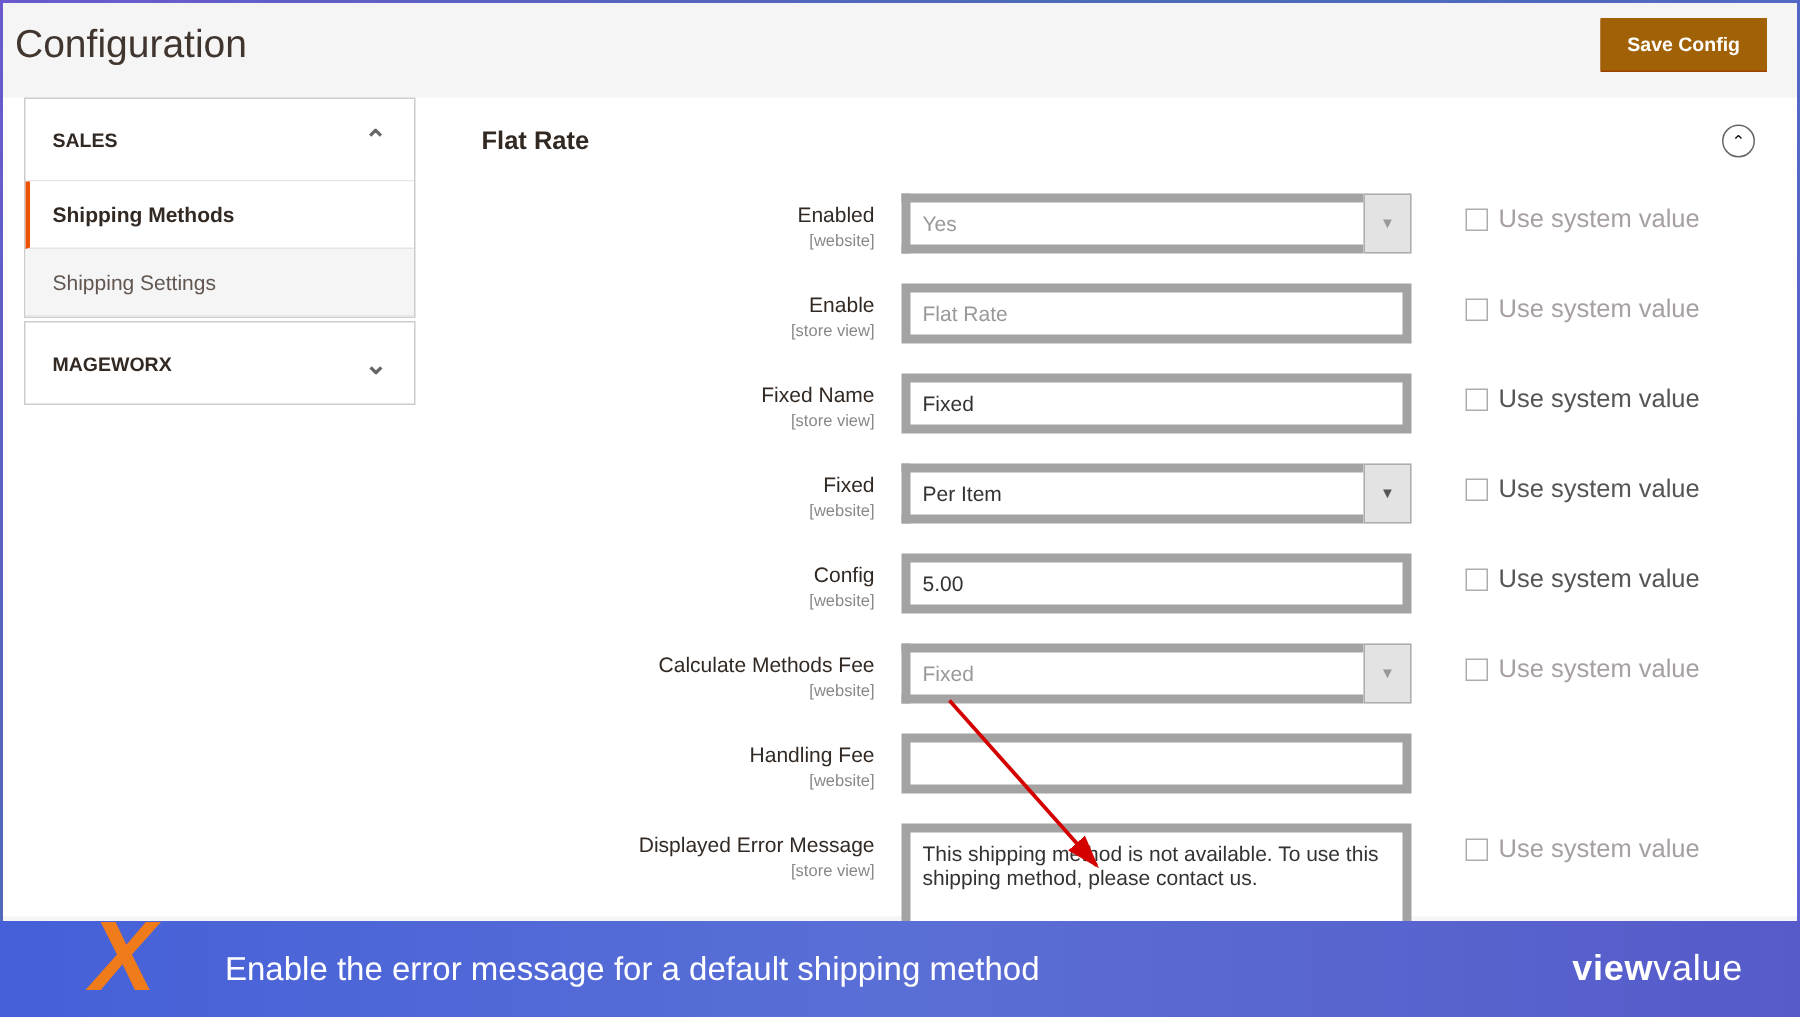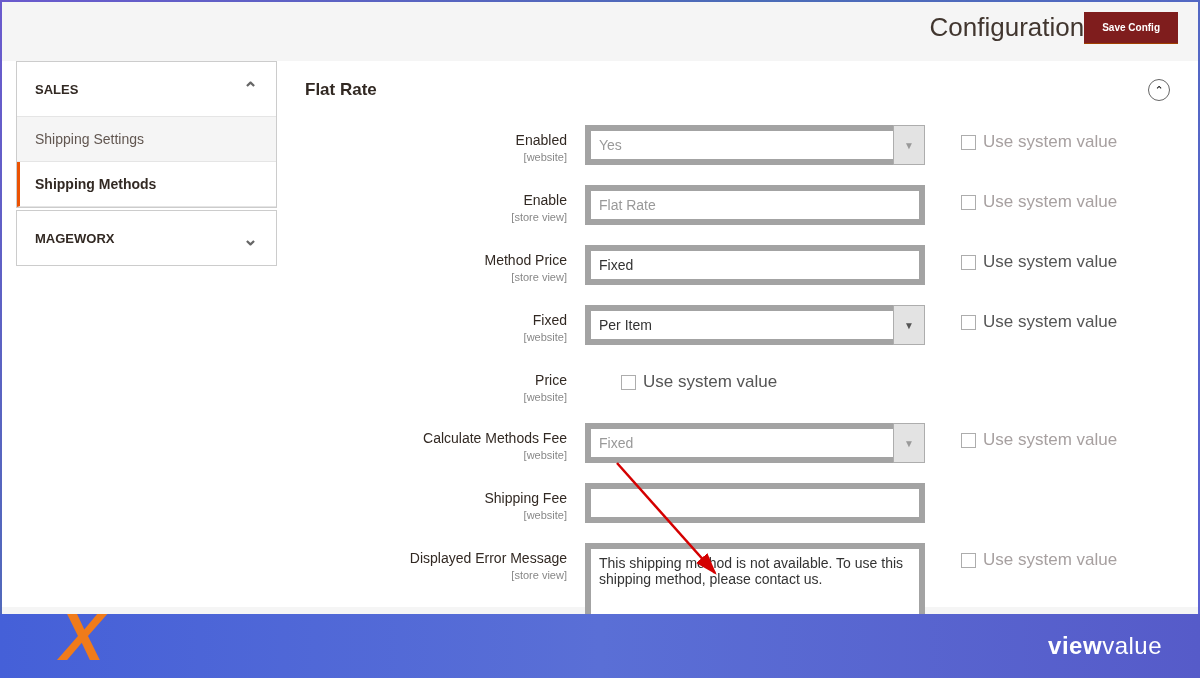--- a/index.html
+++ b/index.html
@@ -14,44 +14,45 @@
   .admin-panel {
     background: #f5f5f5;
     width: 1196px;
     height: 612px;
     margin: 2px auto 0 auto;
     overflow: hidden;
     position: relative;
   }
   .header-bar {
     display: flex;
-    justify-content: flex-end;
+    justify-content: space-between;
     align-items: center;
     padding: 10px 20px 18px 8px;
     background: #f5f5f5;
   }
   .page-title {
     font-size: 26px;
     color: #41362f;
     font-weight: 400;
   }
   .save-btn {
-    background: #7f1d1d;
+    background: #a16207;
     color: #fff;
     border: none;
     padding: 10px 18px;
-    font-size: 10px;
+    font-size: 13px;
     font-weight: 600;
     cursor: pointer;
     box-shadow: 0 1px 0 #a04000;
   }
   .content-area {
     display: flex;
     background: #fff;
     height: calc(100% - 66px);
+    gap: 16px;
   }
   .sidebar {
     width: 275px;
     padding: 0 0 0 14px;
     flex-shrink: 0;
   }
   .side-group {
     border: 1px solid #ccc;
     margin-bottom: 2px;
     background: #fff;
@@ -262,25 +263,25 @@
   </div>
 
   <div class="content-area">
 
     <div class="sidebar">
       <div class="side-group">
         <div class="side-group-head">
           <span>SALES</span>
           <span class="chev">⌃</span>
         </div>
+        <div class="side-sub active">
+          <a>Shipping Methods</a>
+        </div>
         <div class="side-sub">
           <a>Shipping Settings</a>
-        </div>
-        <div class="side-sub active">
-          <a>Shipping Methods</a>
         </div>
       </div>
       <div class="side-group">
         <div class="side-group-head" style="border-bottom:none;">
           <span>MAGEWORX</span>
           <span class="chev" style="transform:rotate(180deg);">⌃</span>
         </div>
       </div>
     </div>
 
@@ -318,21 +319,21 @@
             <input class="text-input" value="Flat Rate" style="">
           </div>
           <div class="sys-col">
             <div class="sys-check"></div>
             <span class="sys-label">Use system value</span>
           </div>
         </div>
 
         <div class="form-row">
           <div class="label-col">
-            <span class="label-main">Method Price</span>
+            <span class="label-main">Fixed Name</span>
             <span class="label-scope">[store view]</span>
           </div>
           <div class="input-col">
             <input class="text-input" value="Fixed" style="">
           </div>
           <div class="sys-col">
             <div class="sys-check"></div>
             <span class="sys-label" style="color:#555;">Use system value</span>
           </div>
         </div>
@@ -349,22 +350,25 @@
             </div>
           </div>
           <div class="sys-col">
             <div class="sys-check"></div>
             <span class="sys-label" style="color:#555;">Use system value</span>
           </div>
         </div>
 
         <div class="form-row">
           <div class="label-col">
-            <span class="label-main">Price</span>
+            <span class="label-main">Config</span>
             <span class="label-scope">[website]</span>
+          </div>
+          <div class="input-col">
+            <input class="text-input" value="5.00" style="">
           </div>
           <div class="sys-col">
             <div class="sys-check"></div>
             <span class="sys-label" style="color:#555;">Use system value</span>
           </div>
         </div>
 
         <div class="form-row disabled-row">
           <div class="label-col">
             <span class="label-main">Calculate Methods Fee</span>
@@ -377,21 +381,21 @@
             </div>
           </div>
           <div class="sys-col">
             <div class="sys-check"></div>
             <span class="sys-label">Use system value</span>
           </div>
         </div>
 
         <div class="form-row">
           <div class="label-col">
-            <span class="label-main">Shipping Fee</span>
+            <span class="label-main">Handling Fee</span>
             <span class="label-scope">[website]</span>
           </div>
           <div class="input-col">
             <input class="text-input" value="" style="">
           </div>
           <div class="sys-col"></div>
         </div>
 
         <div class="form-row disabled-row">
           <div class="label-col">
@@ -417,16 +421,17 @@
         </defs>
         <line x1="20" y1="10" x2="118" y2="120" stroke="#d40000" stroke-width="2.5" marker-end="url(#ah)"></line>
       </svg>
 
     </div>
   </div>
 </div>
 
 <div class="footer-banner">
   <div class="footer-x">X</div>
+  <div class="footer-text">Enable the error message for a default shipping method</div>
   <div class="footer-brand">
     <span>view</span><span class="wor">value</span>
   </div>
 </div>
 
 </body></html>

